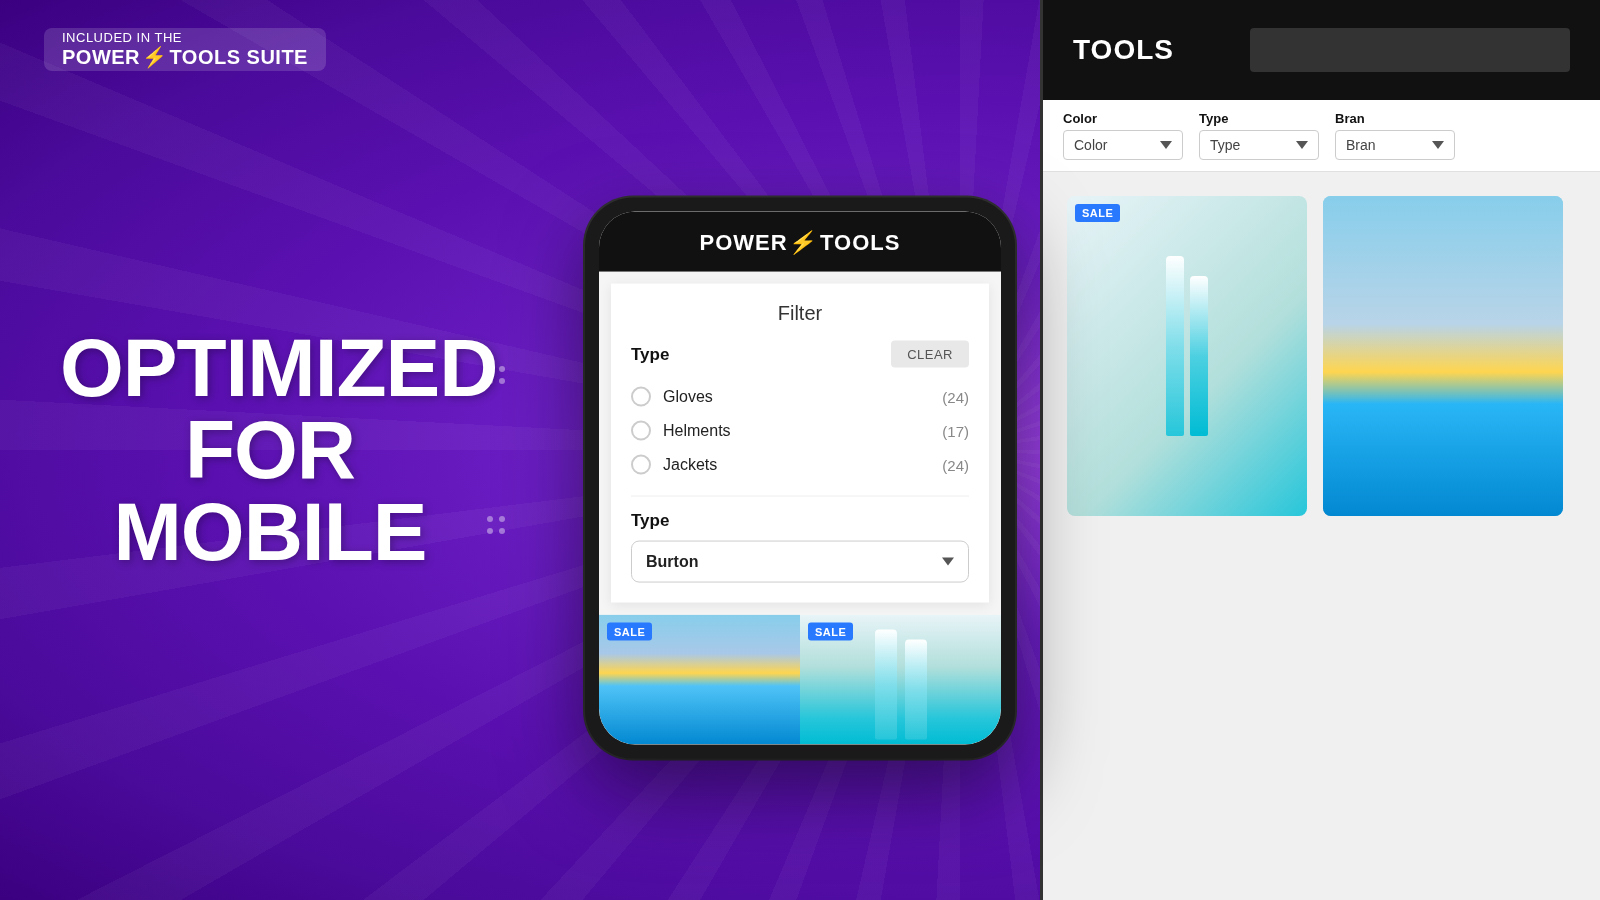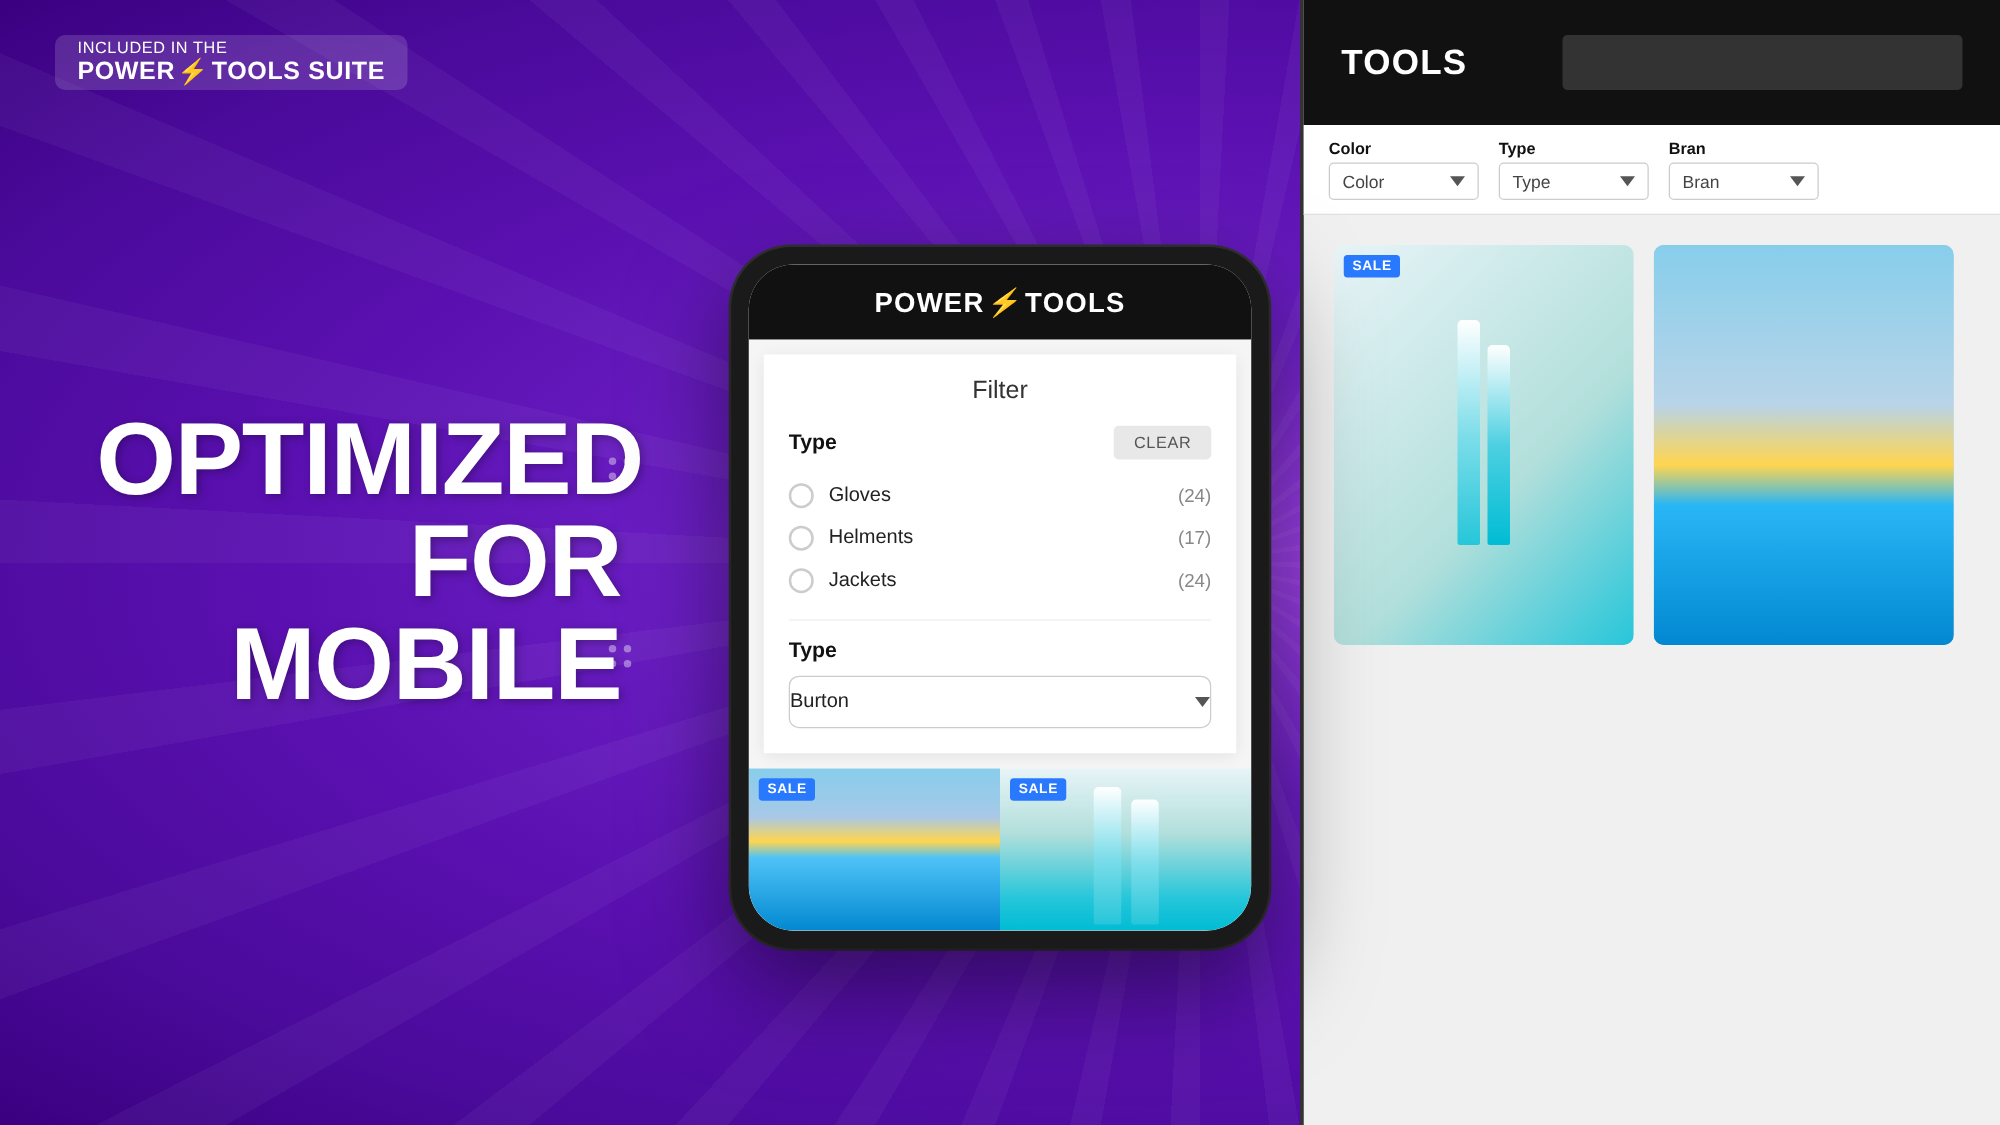--- a/index.html
+++ b/index.html
@@ -62,25 +62,25 @@
       gap: 2px;
     }
     .bolt-sm {
       color: #fff;
       font-style: normal;
     }
 
     
     .headline {
       position: absolute;
-      left: 77px;
+      left: 60px;
       top: 50%;
       transform: translateY(-50%);
       color: white;
-      text-align: right;
+      text-align: center;
       width: 420px;
     }
     .headline-main {
       font-size: 82px;
       font-weight: 900;
       line-height: 1.0;
       text-transform: uppercase;
       letter-spacing: -1px;
       text-shadow: 2px 2px 8px rgba(0,0,0,0.3);
     }
@@ -252,28 +252,29 @@
     .type-label2 {
       font-size: 17px;
       font-weight: 700;
       color: #111;
       margin-bottom: 10px;
     }
 
     .dropdown {
       border: 1.5px solid #ccc;
       border-radius: 8px;
-      padding: 11px 0;
+      padding: 11px 14px;
       display: flex;
       justify-content: space-between;
       align-items: center;
       font-size: 16px;
       color: #222;
       background: white;
       cursor: pointer;
+      font-weight: bold;
     }
 
     .chevron-down {
       width: 0;
       height: 0;
       border-left: 6px solid transparent;
       border-right: 6px solid transparent;
       border-top: 8px solid #555;
     }
 

